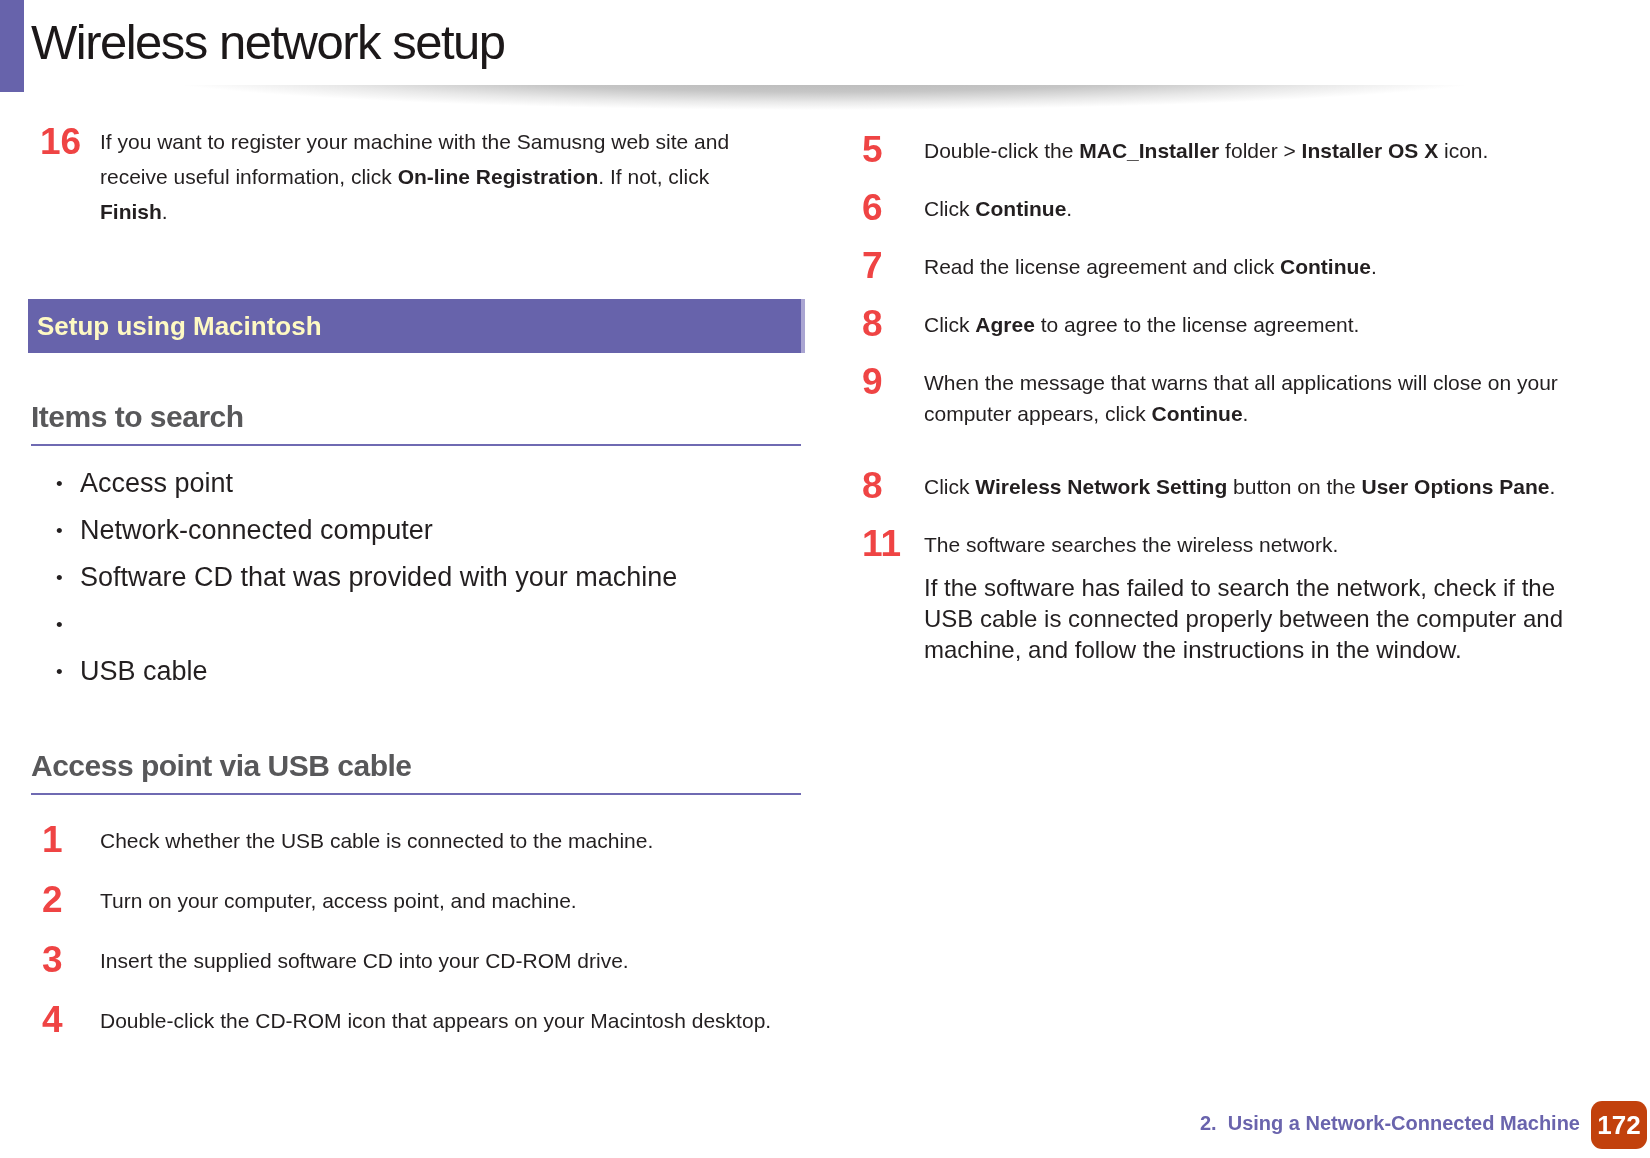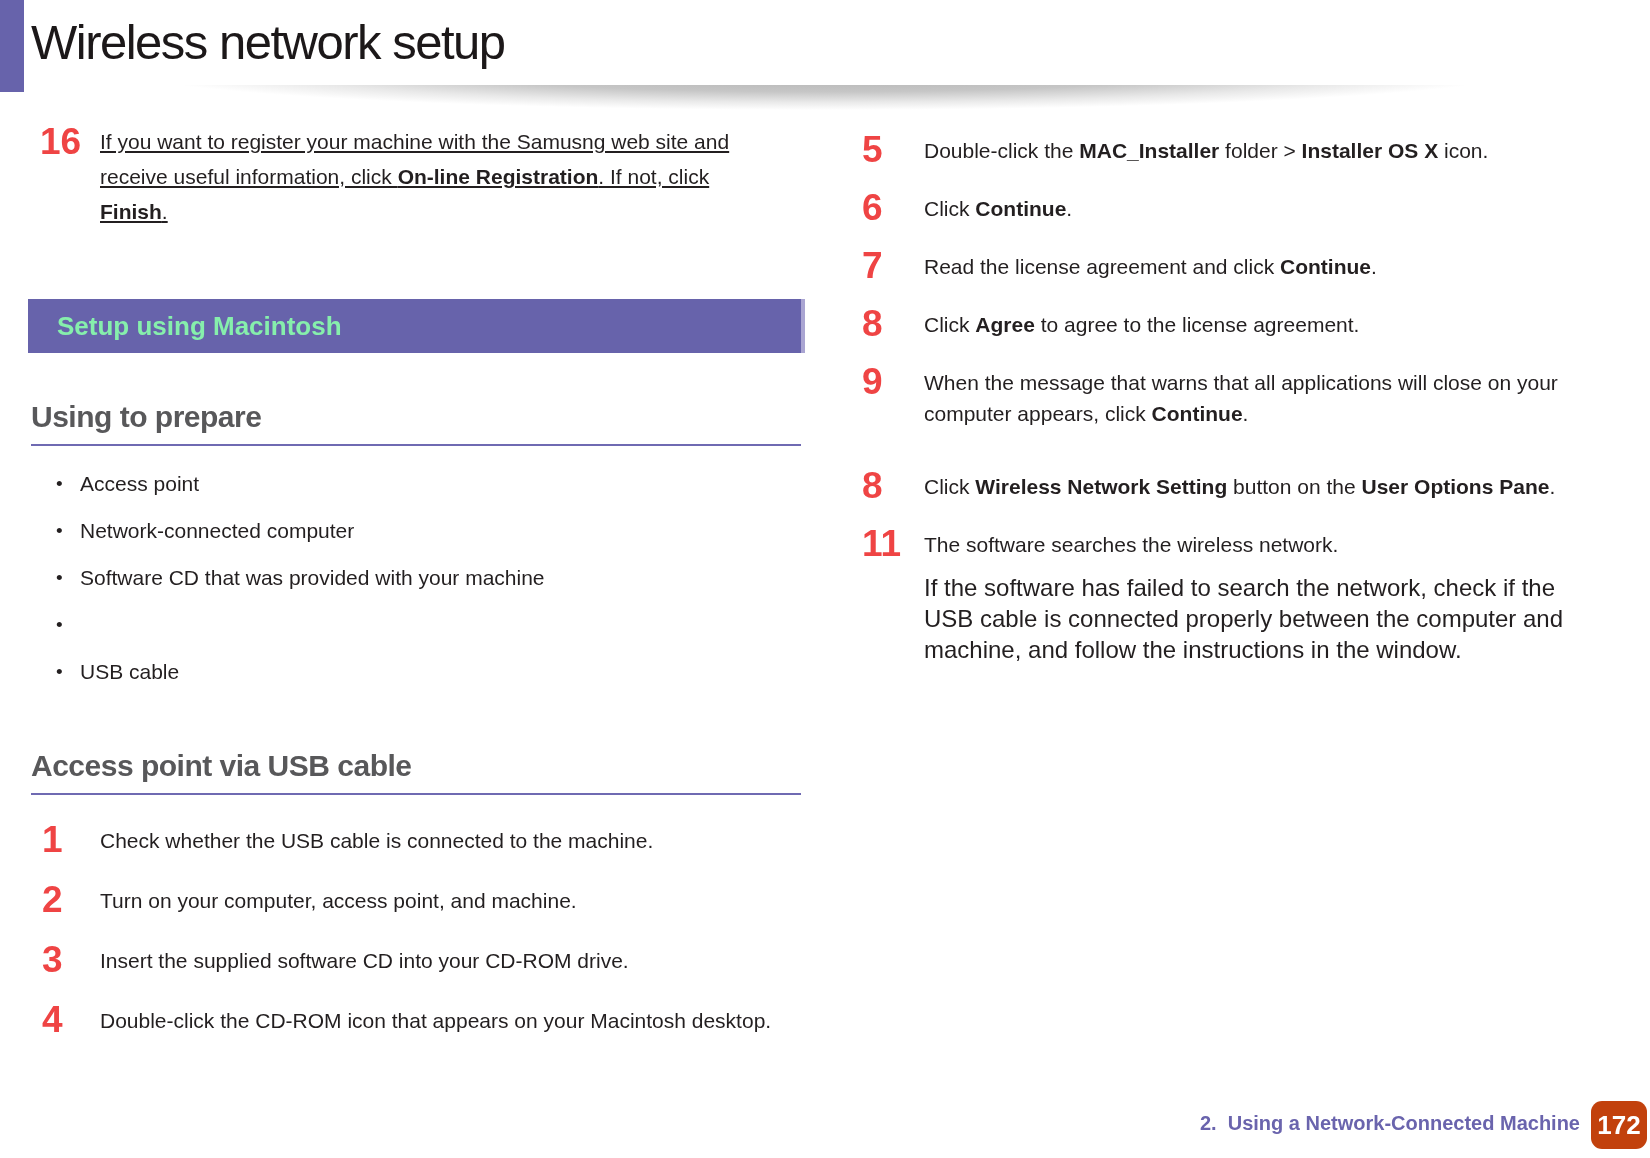--- a/index.html
+++ b/index.html
@@ -38,31 +38,31 @@
     color:#ef4444;
   }
   .step-body {
     font-size:21px; line-height:31px; padding-top:5px;
     color:#231f20;
   }
   .step-body b { font-weight:700; }
 
   
   .intro-step { position:absolute; left:40px; top:122px; width:726px; }
-  .intro-step .step-body { width:662px; line-height:35px; padding-top:2px;text-decoration:underline; }
+  .intro-step .step-body { width:662px; line-height:35px; padding-top:2px; }
 
   
   .section-banner {
     position:absolute; left:28px; top:299px;
     width:777px; height:54px;
     background:#6763ab;
     border-right:4px solid #aaa5d2;
     display:flex; align-items:center;
-    padding-left:29px;
-    color:#86efac; font-size:26px; font-weight:700;
+    padding-left:9px;
+    color:#fef9c3; font-size:26px; font-weight:700;
   }
 
   
   .sub-heading {
     position:absolute; left:31px;
     width:770px;
     font-size:30px; font-weight:700; letter-spacing:-0.5px;
     color:#58585a; line-height:36px;
     padding-bottom:9px;
     border-bottom:2px solid #6f6ab2;
@@ -70,21 +70,21 @@
   #items-heading  { top:399px; }
   #access-heading { top:748px; }
 
   
   .bullet-list { position:absolute; left:56px; top:470px; width:720px; }
   .bullet-row { display:flex; margin-bottom:20px; }
   .bullet-dot {
     flex:0 0 24px;
     font-size:19px; line-height:27px; color:#231f20;
   }
-  .bullet-label { font-size:21px; line-height:27px; }
+  .bullet-label { font-size:27px; line-height:27px; }
 
   
   .left-steps { position:absolute; left:42px; top:820px; width:740px; }
   .left-steps .step { margin-bottom:20px; }
   .left-steps .step-num { flex:0 0 58px; }
   .left-steps .step-body { width:700px; line-height:33px; padding-top:4px; }
 
   
   .right-steps { position:absolute; left:862px; top:130px; width:720px; }
   .right-steps .step { margin-bottom:18px; }
@@ -117,21 +117,21 @@
 
 <div class="step intro-step">
   <span class="step-num">16</span>
   <span class="step-body"><span>If you want to register your machine with the Samusng web site and receive useful information, click </span><b>On-line Registration</b><span>. If not, click </span><b>Finish</b><span>.</span></span>
 </div>
 
 <div class="section-banner">
   <span>Setup using Macintosh</span>
 </div>
 
-<h2 class="sub-heading" id="items-heading">Using to prepare</h2>
+<h2 class="sub-heading" id="items-heading">Items to search</h2>
 <div class="bullet-list">
   <div class="bullet-row">
     <span class="bullet-dot">•</span>
     <span class="bullet-label">Access point</span>
   </div>
   <div class="bullet-row">
     <span class="bullet-dot">•</span>
     <span class="bullet-label">Network-connected computer</span>
   </div>
   <div class="bullet-row">

